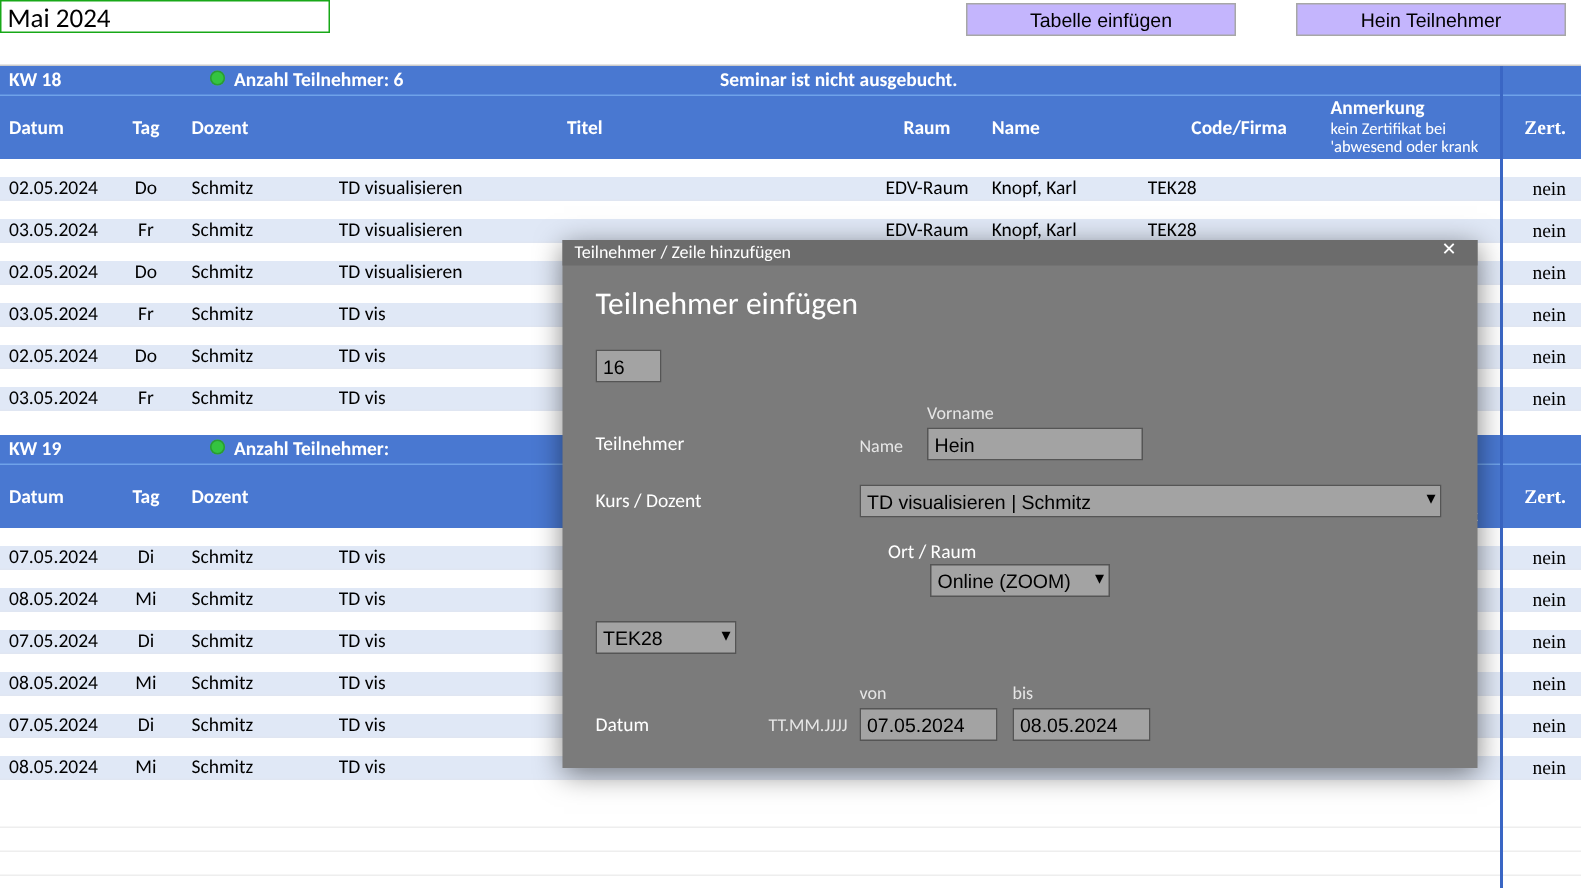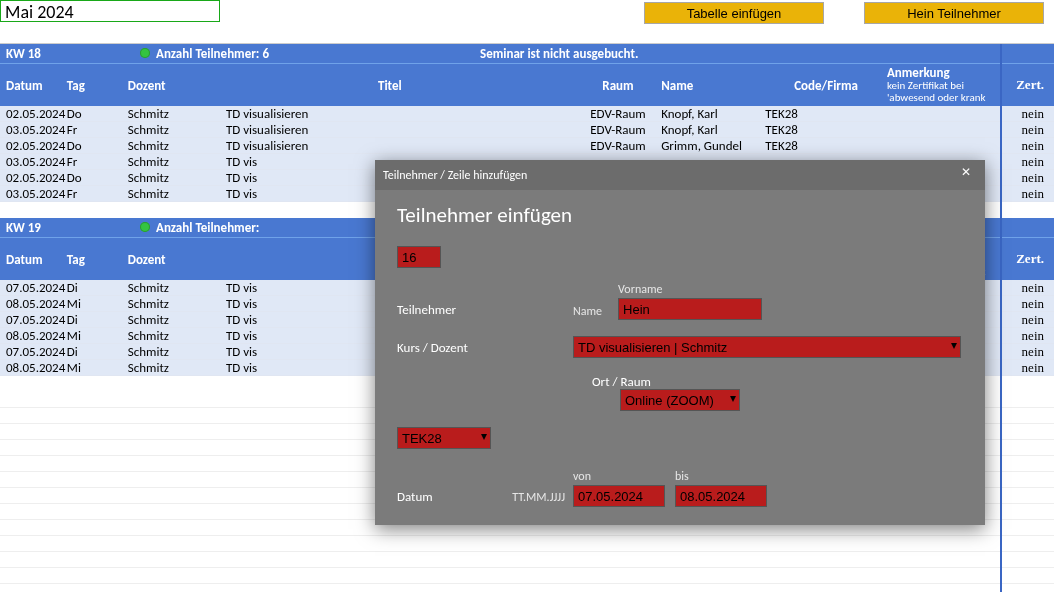--- a/index.html
+++ b/index.html
@@ -25,21 +25,21 @@
     border: 1px solid #18a818;
     background: #fff;
     font-size: 18px;
     padding: 0 4px;
     margin: 0 0 0 0;
   }
   .topbar-spacer { flex: 1 1 auto; }
   .top-btn {
     height: 22px;
     min-width: 180px;
-    background: #eab308;
+    background: #c4b5fd;
     border: 1px solid #a7a7a7;
     font-size: 13px;
     padding: 0 20px;
     margin-top: 2px;
     text-align: center;
   }
   .top-btn + .top-btn { margin-left: 40px; }
   .sheet { position: relative; }
   .band {
     display: flex;
@@ -61,36 +61,37 @@
   .headrow {
     display: flex;
     background: #4978d1;
     color: #fff;
     font-weight: bold;
     height: 42px;
     align-items: center;
     text-align: center;
   }
   .col-datum { width: 68px; padding-left: 6px; text-align: left;}
-  .col-tag   { width: 62px; text-align: left;}
+  .col-tag   { width: 62px; text-align: center;}
   .col-doz   { width: 100px; text-align: left;}
   .col-titel { width: 334px; text-align: center;}
   .col-raum  { width: 109px; text-align: center; padding-left: 21px;}
   .col-name  { width: 106px; text-align: left;}
   .col-code  { width: 124px; text-align: center;}
   .col-anm   { width: 116px; text-align: left; font-size: 11px; line-height: 1.1;}
   .col-anm .anm-t { font-size: 13px; font-weight: bold; display:block;}
   .col-anm .anm-s { font-weight: normal; display:block; }
   .col-zert  { width: 54px; text-align: right; padding-right: 10px; font-family: Liberation Serif, serif;}
   .datarow {
     display: flex;
     height: 16px;
     align-items: center;
     background: #fff;
     border-bottom: 1px solid #e0e6f2;
+    margin-top: 12px;
   }
   .datarow.alt { background: #e0e8f6; }
   .datarow > div { overflow: hidden; white-space: nowrap; }
   .gaprow { height: 16px; background: #fff; }
   .emptyrows { background: #fff; }
   .emptyrows .er { height: 16px; border-bottom: 1px solid #eee; }
   .right-border {
     position:absolute; top:44px; bottom:0; right:52px;
     border-right: 2px solid #3a66c4;
     pointer-events:none;
@@ -101,41 +102,41 @@
     position: absolute;
     left: 375px; top: 160px;
     width: 610px;
     background: #7b7b7b;
     color: #fff;
     box-shadow: 0 4px 18px rgba(0,0,0,0.5);
     font-size: 13px;
   }
   .dlg-title {
     background: #6c6c6c;
-    height: 30px;
+    height: 17px;
     display: flex;
     align-items: center;
     padding: 0 8px;
     font-size: 12px;
   }
   .dlg-title .dlg-x {
     margin-left: auto;
     width: 22px; height: 20px;
     text-align: center;
     cursor: pointer;
   }
   .dlg-body { padding: 12px 22px 18px 22px; }
   .dlg-h1 { font-size: 21px; font-weight: normal; margin-bottom: 12px; }
   .dlg-row { display: flex; align-items: center; min-height: 34px; }
   .dlg-row.top { align-items: flex-end; }
   .dlg-label { width: 176px; }
   .dlg-col { display:flex; flex-direction: column; margin-right: 16px;}
   .dlg-col .cap { font-size: 12px; color:#e6e6e6; margin-bottom:2px;}
   .dlg-body input[type=text], .dlg-body select {
-    background: #b91c1c; color:#000;
+    background: #a3a3a3; color:#000;
     border: 1px solid #555;
     height: 22px;
     padding: 1px 4px;
     font-size: 13px;
   }
   .dlg-body select { height: 22px; }
   .in-row { background:#fff; color:#000; border:1px solid #555; height:22px; width:44px; text-align:left; padding:1px 4px;}
   .in-name { width: 200px; }
   .in-vor  { width: 144px; }
   .sel-kurs{ width: 388px; }

